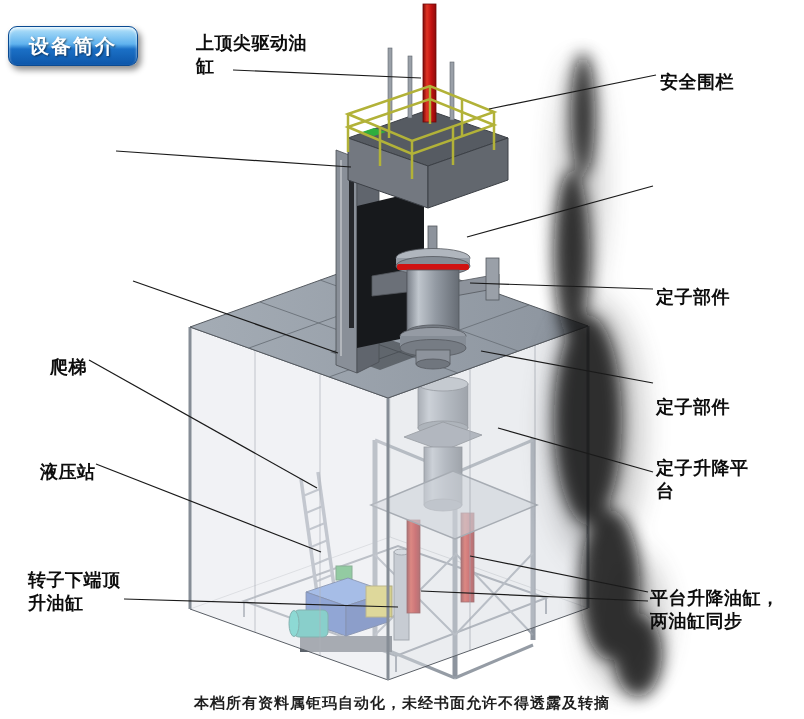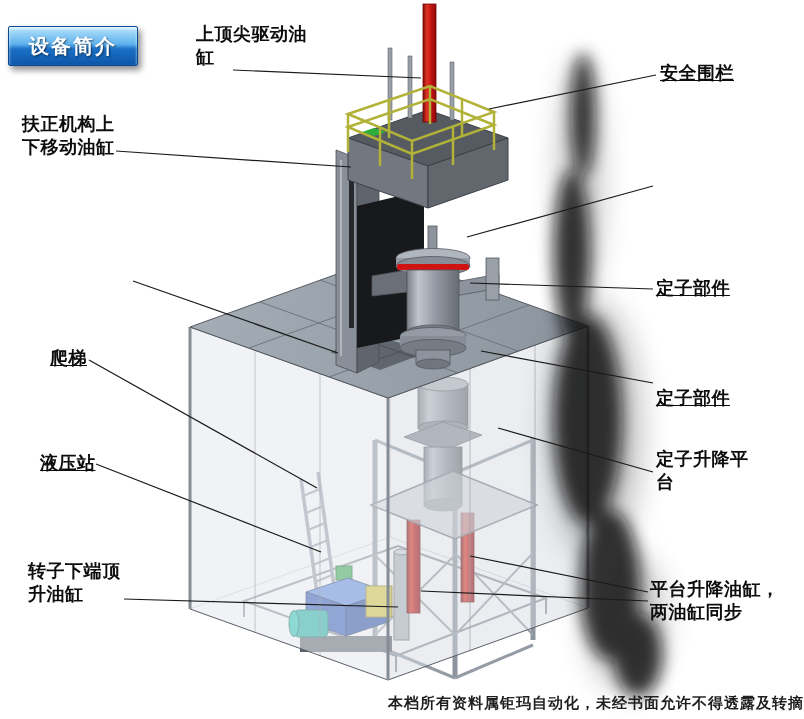--- a/index.html
+++ b/index.html
@@ -3,34 +3,34 @@
 <meta charset="utf-8">
 <style>
   html,body{margin:0;padding:0;background:#fff;}
   .canvas{
     position:relative;width:804px;height:719px;background:#ffffff;overflow:hidden;
     font-family:"DejaVu Sans","Liberation Sans",sans-serif;
   }
   svg.diagram{position:absolute;left:0;top:0;}
   .label{
     position:absolute;font-size:18px;font-weight:600;color:#0d0d0d;
-    line-height:1.28;letter-spacing:0.5px;
-  }
-  .nw{white-space:nowrap;text-decoration:underline;}
+    line-height:1.28;letter-spacing:0.5px;margin-top:9px;
+  }
+  .nw{white-space:nowrap;}
   .badge{
     position:absolute;left:8px;top:26px;width:128px;height:38px;
     display:flex;align-items:center;justify-content:center;
     color:#ffffff;font-size:20px;font-weight:700;letter-spacing:2px;
-    border-radius:2px;border:1px solid #0a4a92;
+    border-radius:9px;border:1px solid #0a4a92;
     background:linear-gradient(180deg,#b6e3fa 0%,#5fb2ee 45%,#1b70c6 58%,#0d56a9 100%);
     box-shadow:3px 4px 6px rgba(0,0,0,0.45), inset 0 2px 3px rgba(255,255,255,0.75);
     text-shadow:1px 1px 2px rgba(0,0,0,0.55);
   }
   .watermark{
-    position:absolute;left:0;right:0;bottom:6px;text-align:right;
+    position:absolute;left:0;right:0;bottom:6px;text-align:center;
     font-size:15px;font-weight:600;color:#1f1f1f;letter-spacing:1px;
   }
 </style>
 </head>
 <body>
 
 <div class="canvas">
 
   <svg class="diagram" viewBox="0 0 804 719" width="804" height="719" xmlns="http://www.w3.org/2000/svg">
     <defs>
@@ -252,21 +252,20 @@
       <line x1="124" y1="599" x2="398" y2="607"></line>
       <line x1="648" y1="592" x2="470" y2="556"></line>
       <line x1="648" y1="601" x2="421" y2="591"></line>
     </g>
   </svg>
 
   <div class="badge">设备简介</div>
 
   <div class="label" style="left:196px;top:22px;width:112px">上顶尖驱动油缸</div>
   <div class="label nw" style="left:660px;top:61px">安全围栏</div>
-  <div class="label" style="left:22px;top:112px;width:94px">扶正机构上下移动油缸</div>
   <div class="label nw" style="left:656px;top:276px">定子部件</div>
   <div class="label nw" style="left:50px;top:346px">爬梯</div>
   <div class="label nw" style="left:656px;top:386px">定子部件</div>
   <div class="label nw" style="left:40px;top:451px">液压站</div>
   <div class="label" style="left:656px;top:447px;width:94px">定子升降平台</div>
   <div class="label" style="left:650px;top:577px;width:130px">平台升降油缸，两油缸同步</div>
   <div class="label" style="left:28px;top:559px;width:94px">转子下端顶升油缸</div>
 
   <div class="watermark">本档所有资料属钜玛自动化，未经书面允许不得透露及转摘</div>
 </div>

